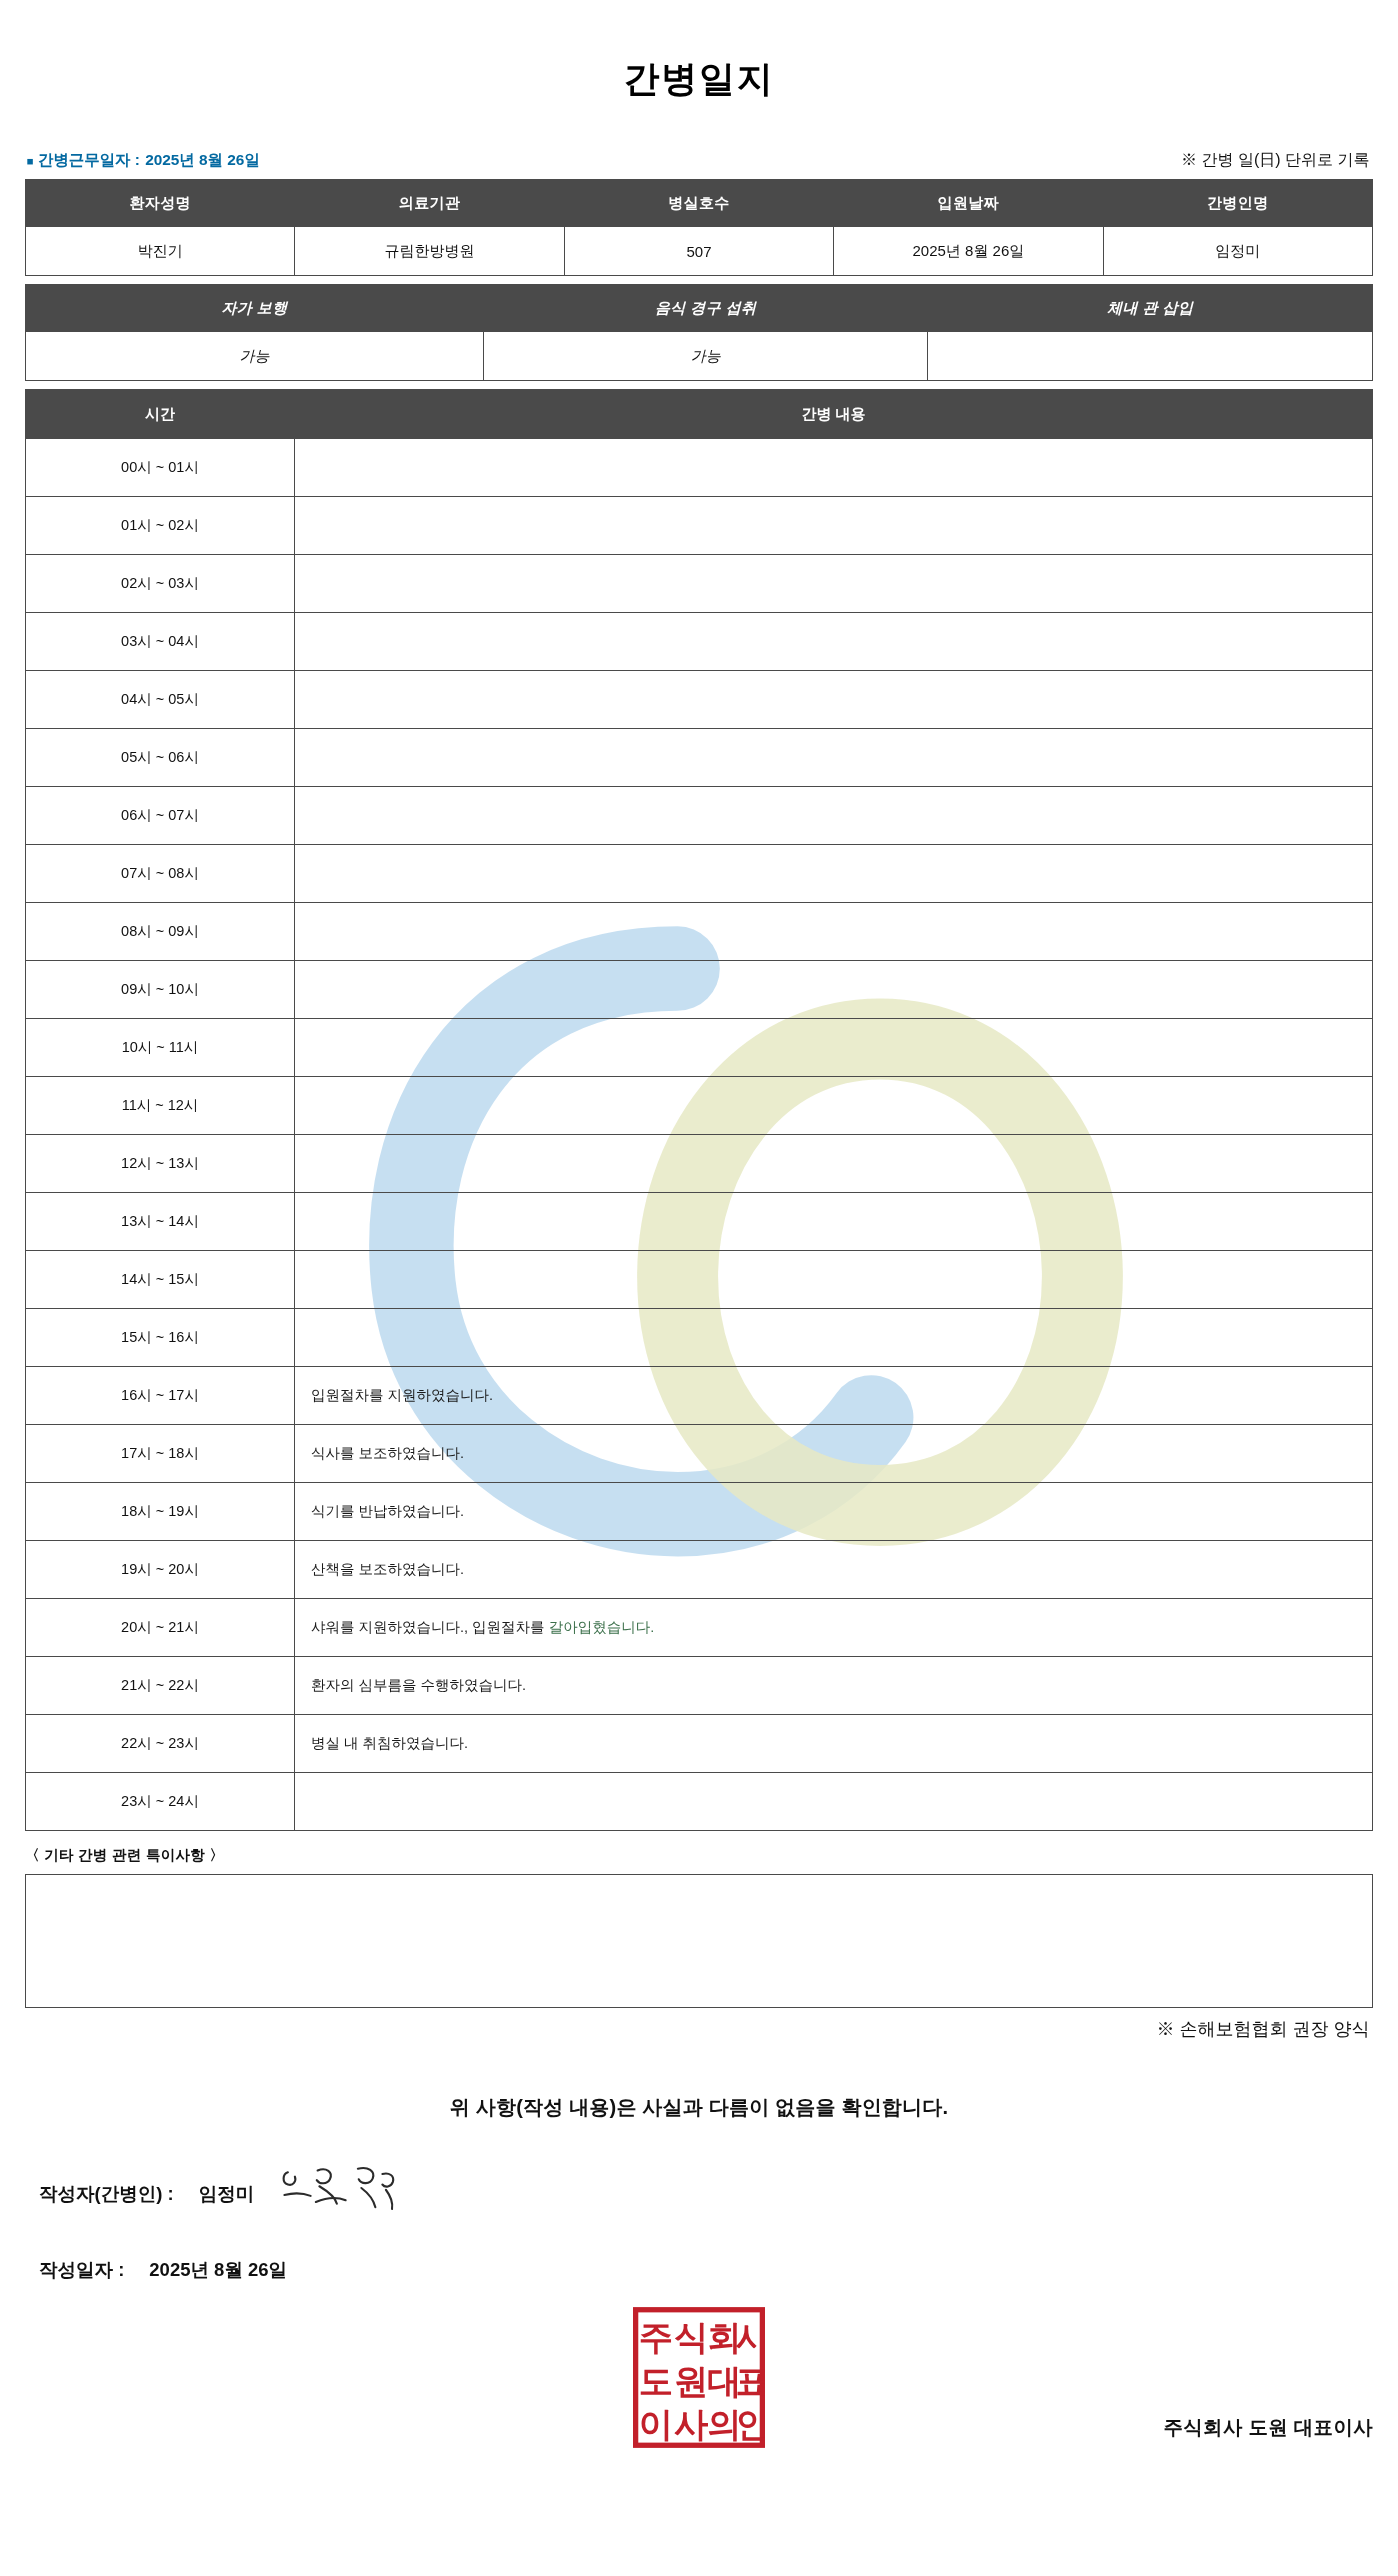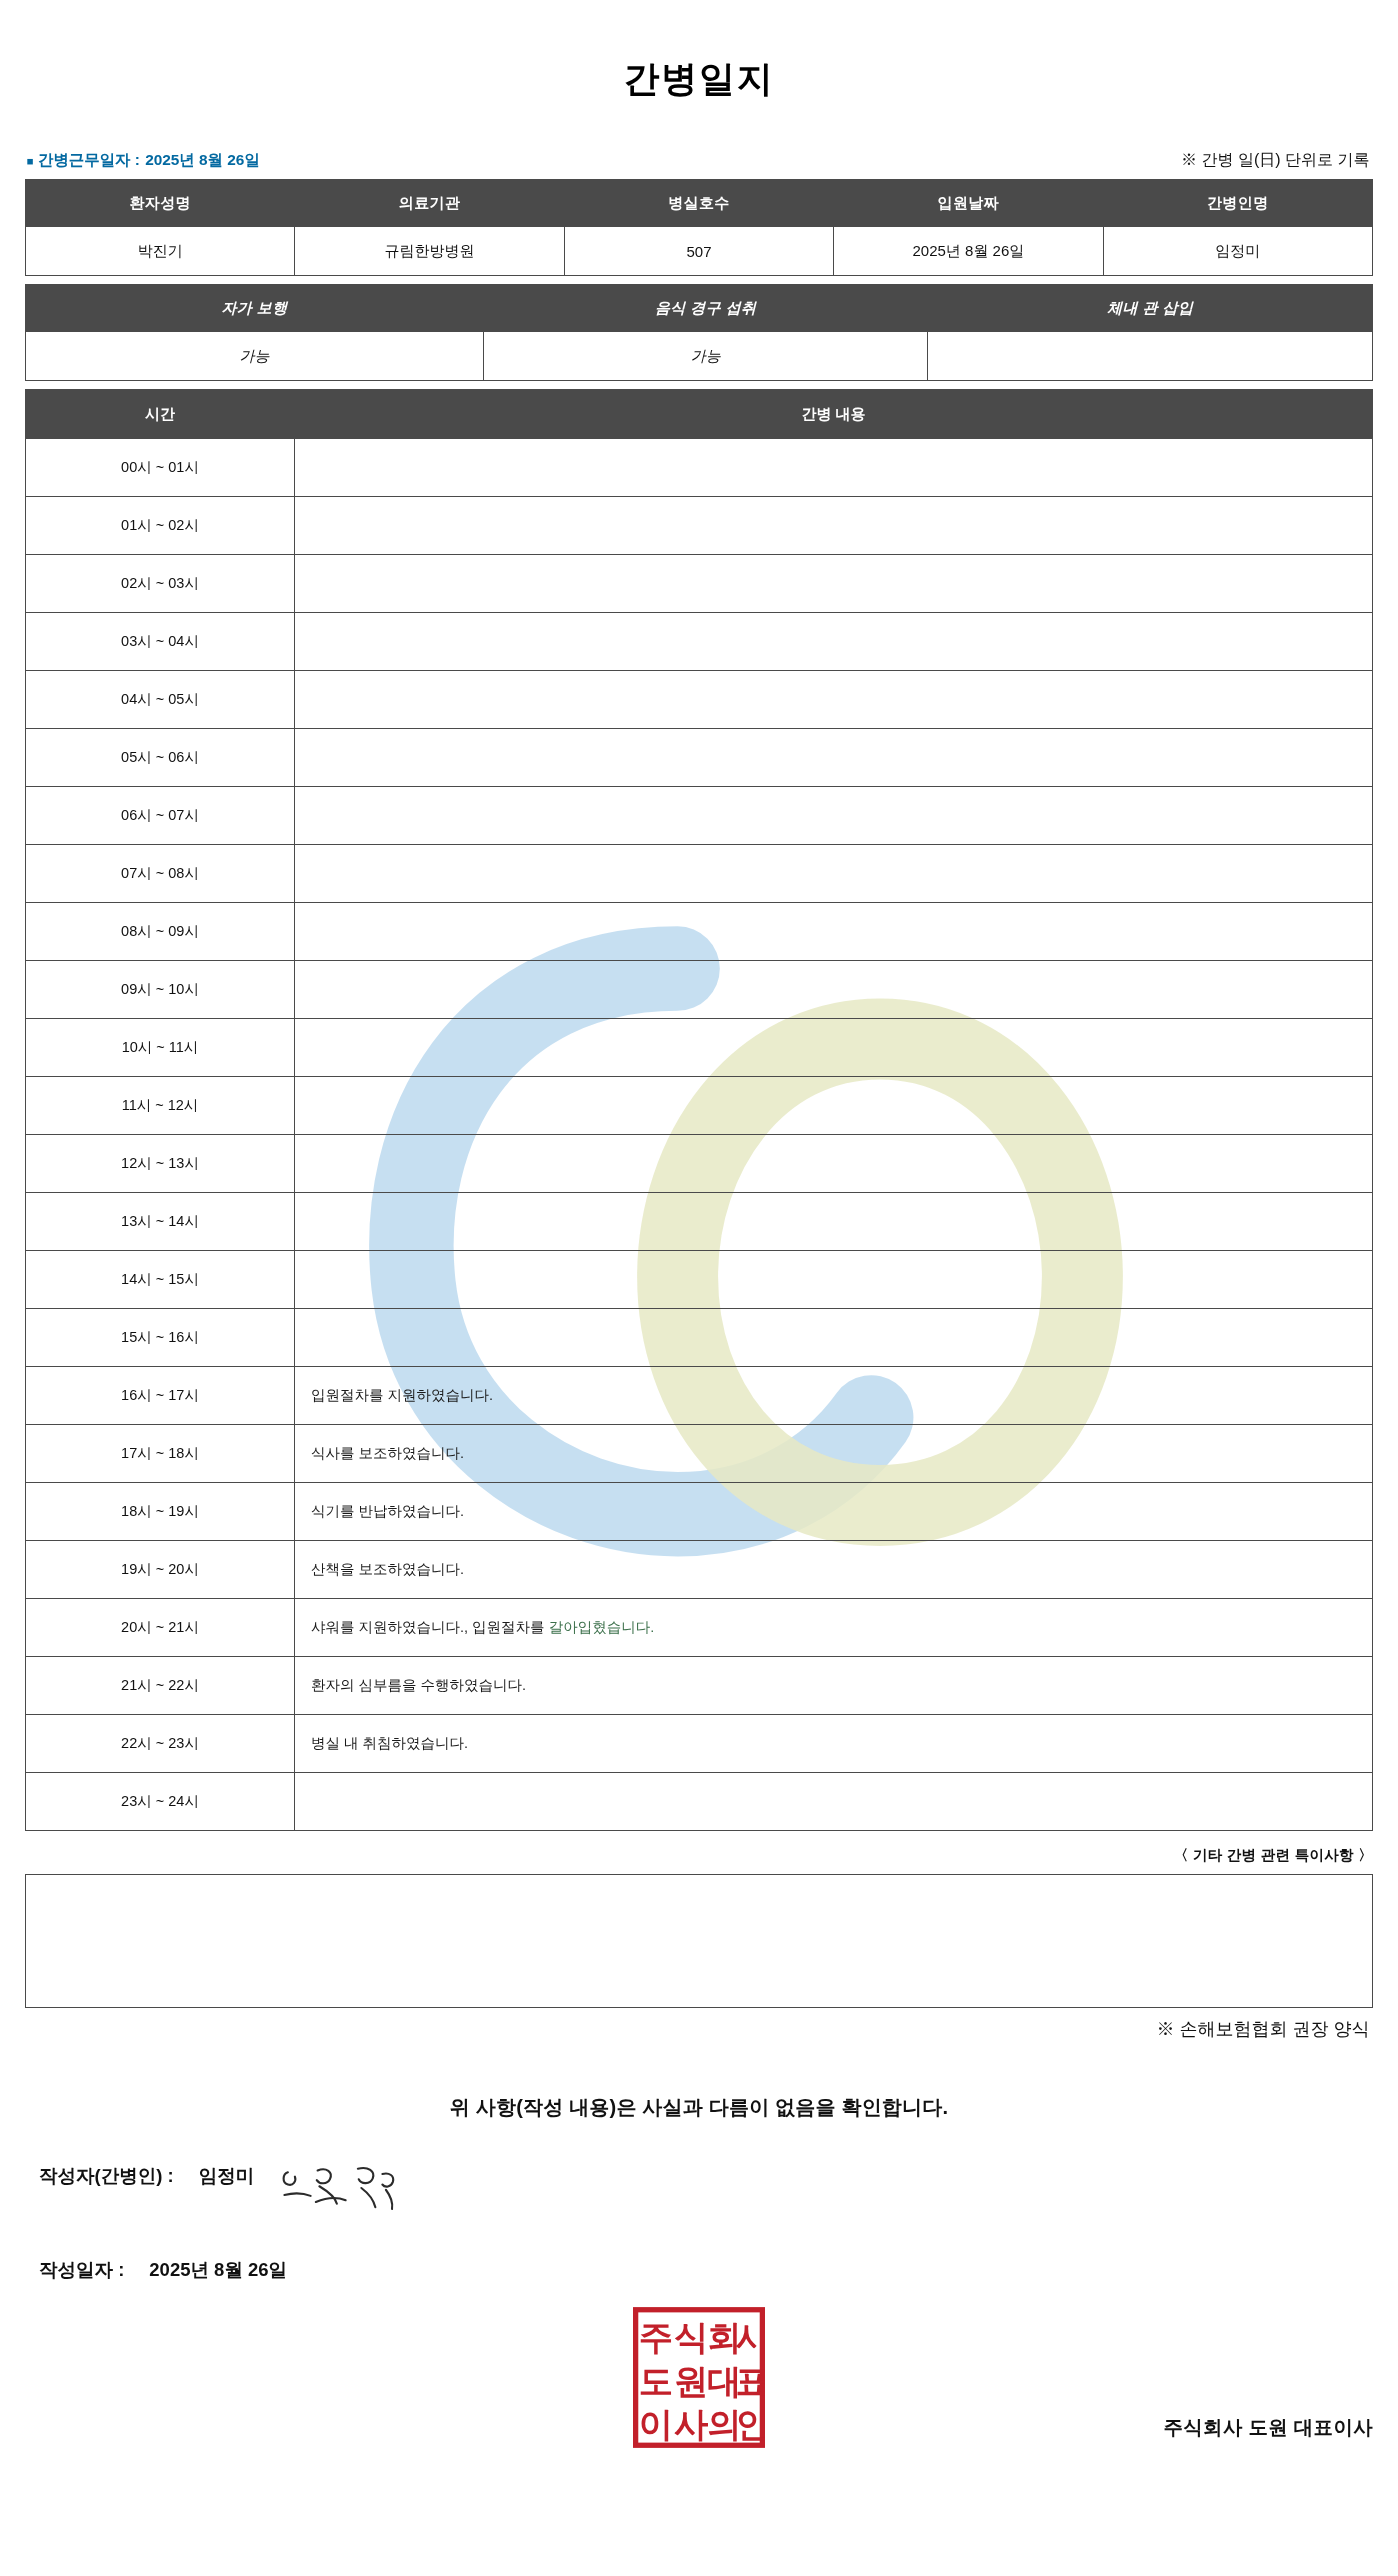--- a/index.html
+++ b/index.html
@@ -132,21 +132,21 @@
     text-align: left;
     padding-left: 16px;
     color: #1b1b1b;
     font-size: 14.5px;
   }
   .tbl3 td.note .hl {
     color: #3b6f4a;
   }
 
   .etc-title {
-    text-align: right;
+    text-align: left;
     font-size: 14.5px;
     font-weight: bold;
     margin-top: 15px;
     letter-spacing: 0.3px;
   }
   .etc-box {
     margin-top: 8.8px;
     height: 132px;
     border: 0.9px solid #4a4a4a;
     background: #fff;
@@ -167,21 +167,21 @@
   }
 
   .sign-block {
     margin-top: 42px;
     padding-left: 14px;
     font-size: 18.5px;
     font-weight: bold;
   }
   .sign-line {
     display: flex;
-    align-items: flex-start;
+    align-items: center;
     margin-bottom: 33px;
     position: relative;
   }
   .sign-label { min-width: 0; }
   .sign-value { margin-left: 25px; font-weight: bold; }
   .sig-img {
     margin-left: 23px;
     position: relative;
     top: -3.5px;
   }

